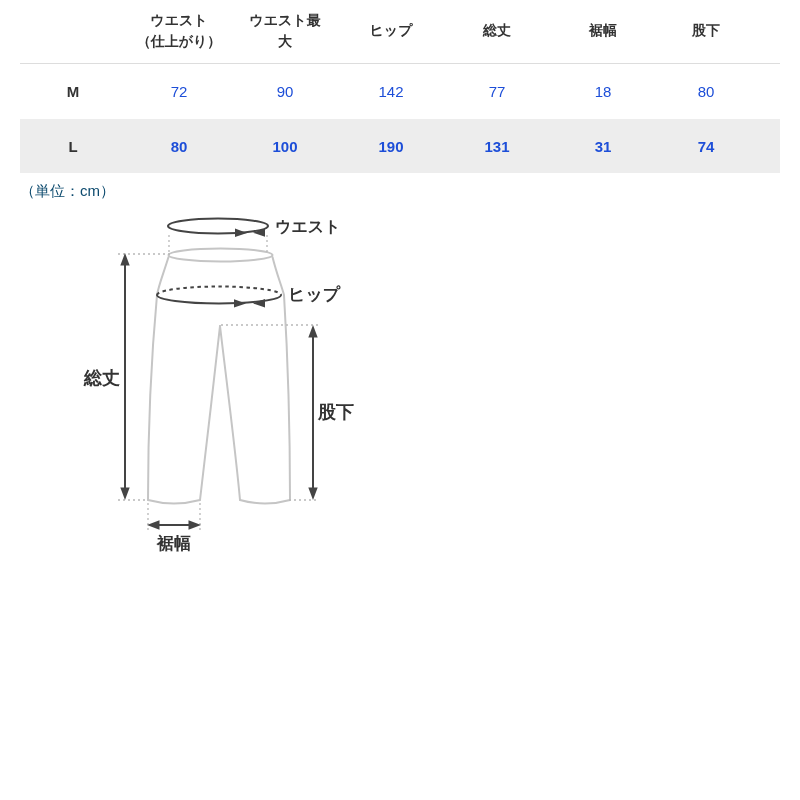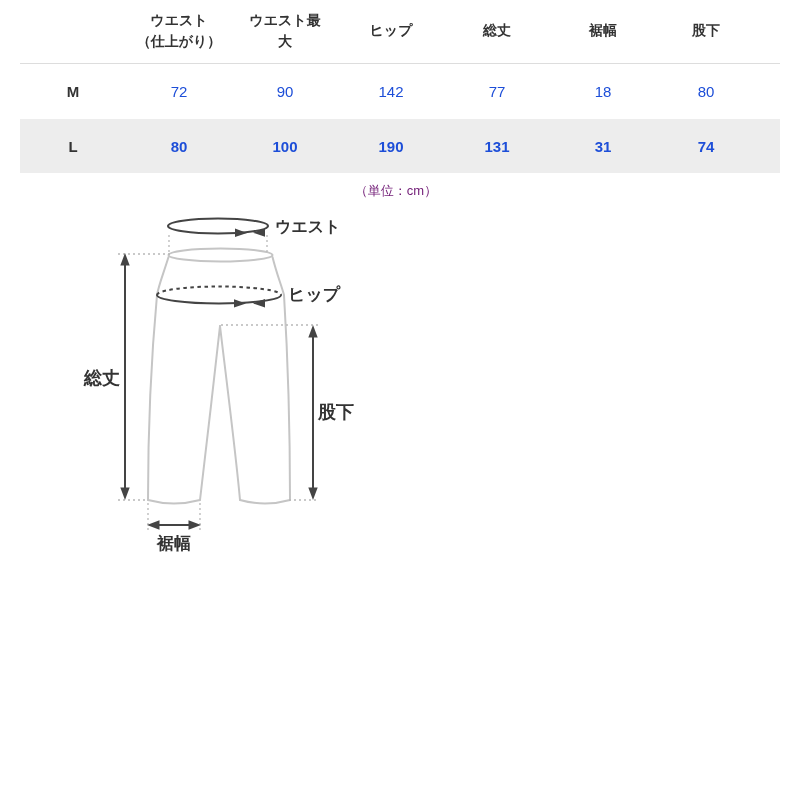--- a/index.html
+++ b/index.html
@@ -37,23 +37,23 @@
     color: #1d4ed8;
   }
   .size-table .row-m td { height: 56px; background: #ffffff; }
   .size-table .row-l td { height: 54px; background: #ededed; font-weight: bold; }
   .size-table td.size-label { font-weight: bold; color: #333333; }
   .size-table th:last-child, .size-table td:last-child { padding-right: 24px; }
 
   .unit-note {
     margin-top: 9px;
     padding-right: 8px;
-    text-align: center;
-    font-size: 13px;
-    color: #701a75;
+    text-align: left;
+    font-size: 15px;
+    color: #0c4a6e;
   }
 
   
   .diagram {
     position: absolute;
     left: 60px; top: 200px;
     width: 320px; height: 365px;
   }
   .diagram svg { display: block; width: 100%; height: 100%; }
   .measure-label {

